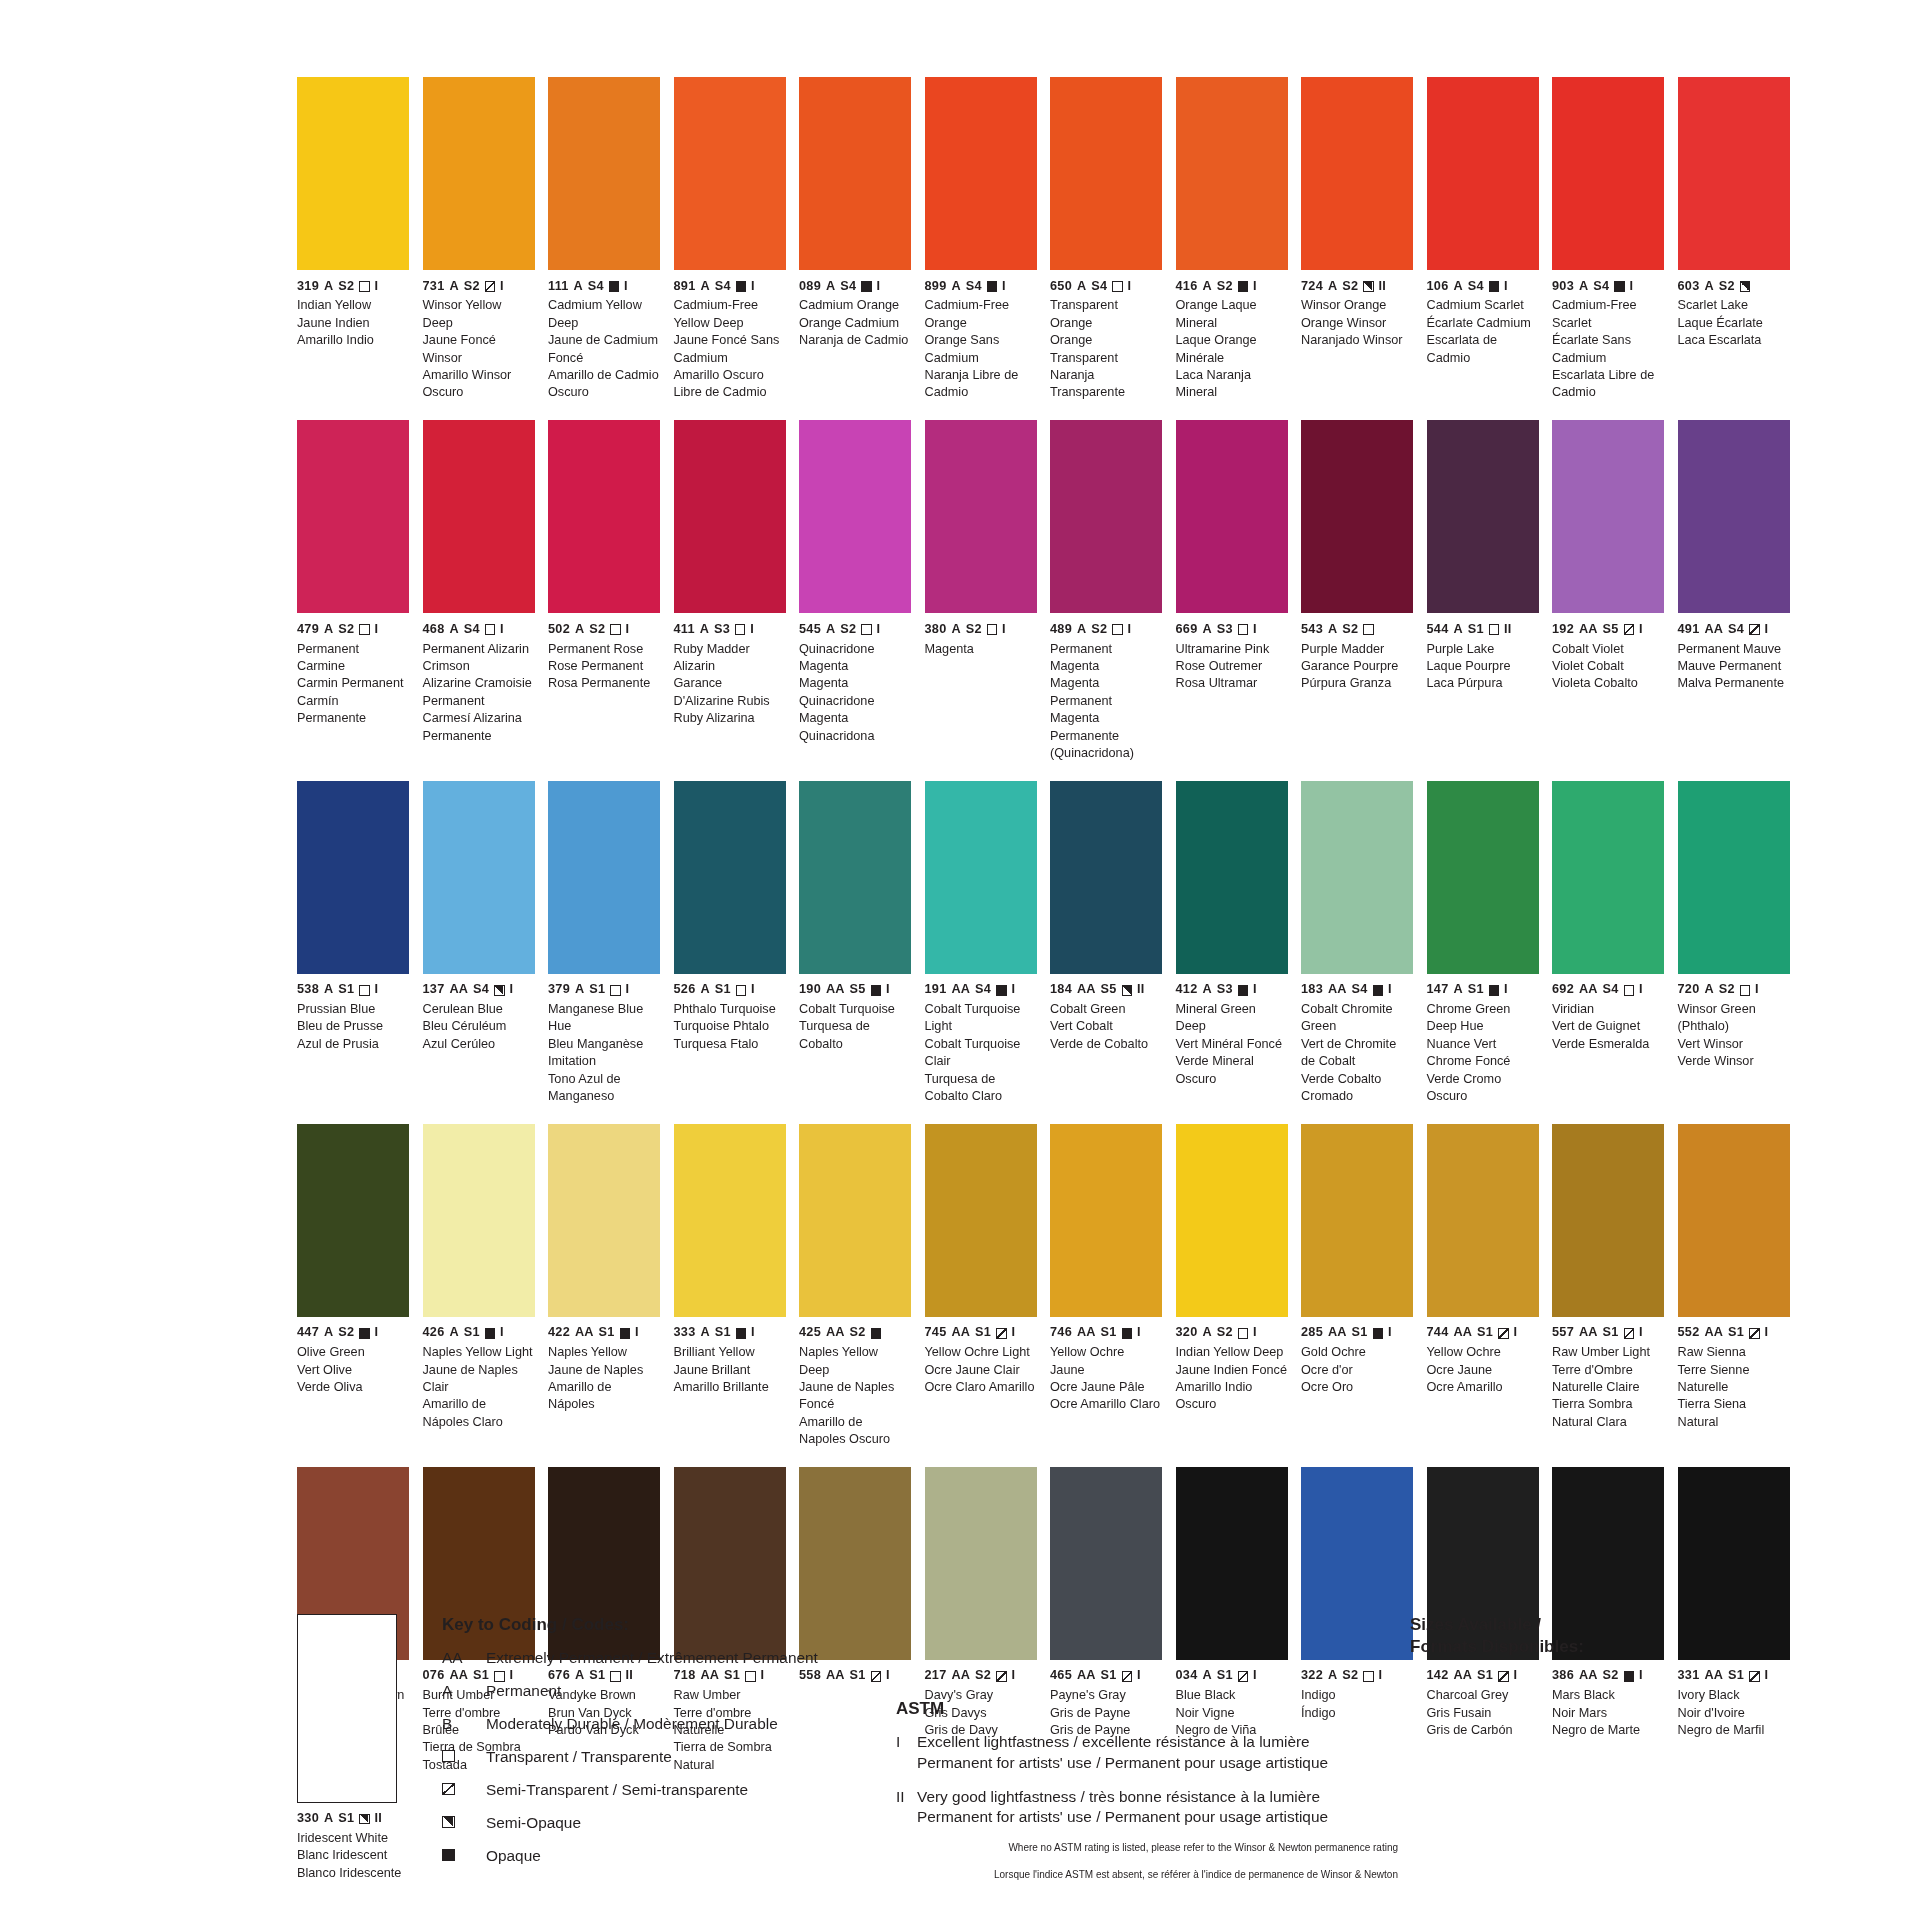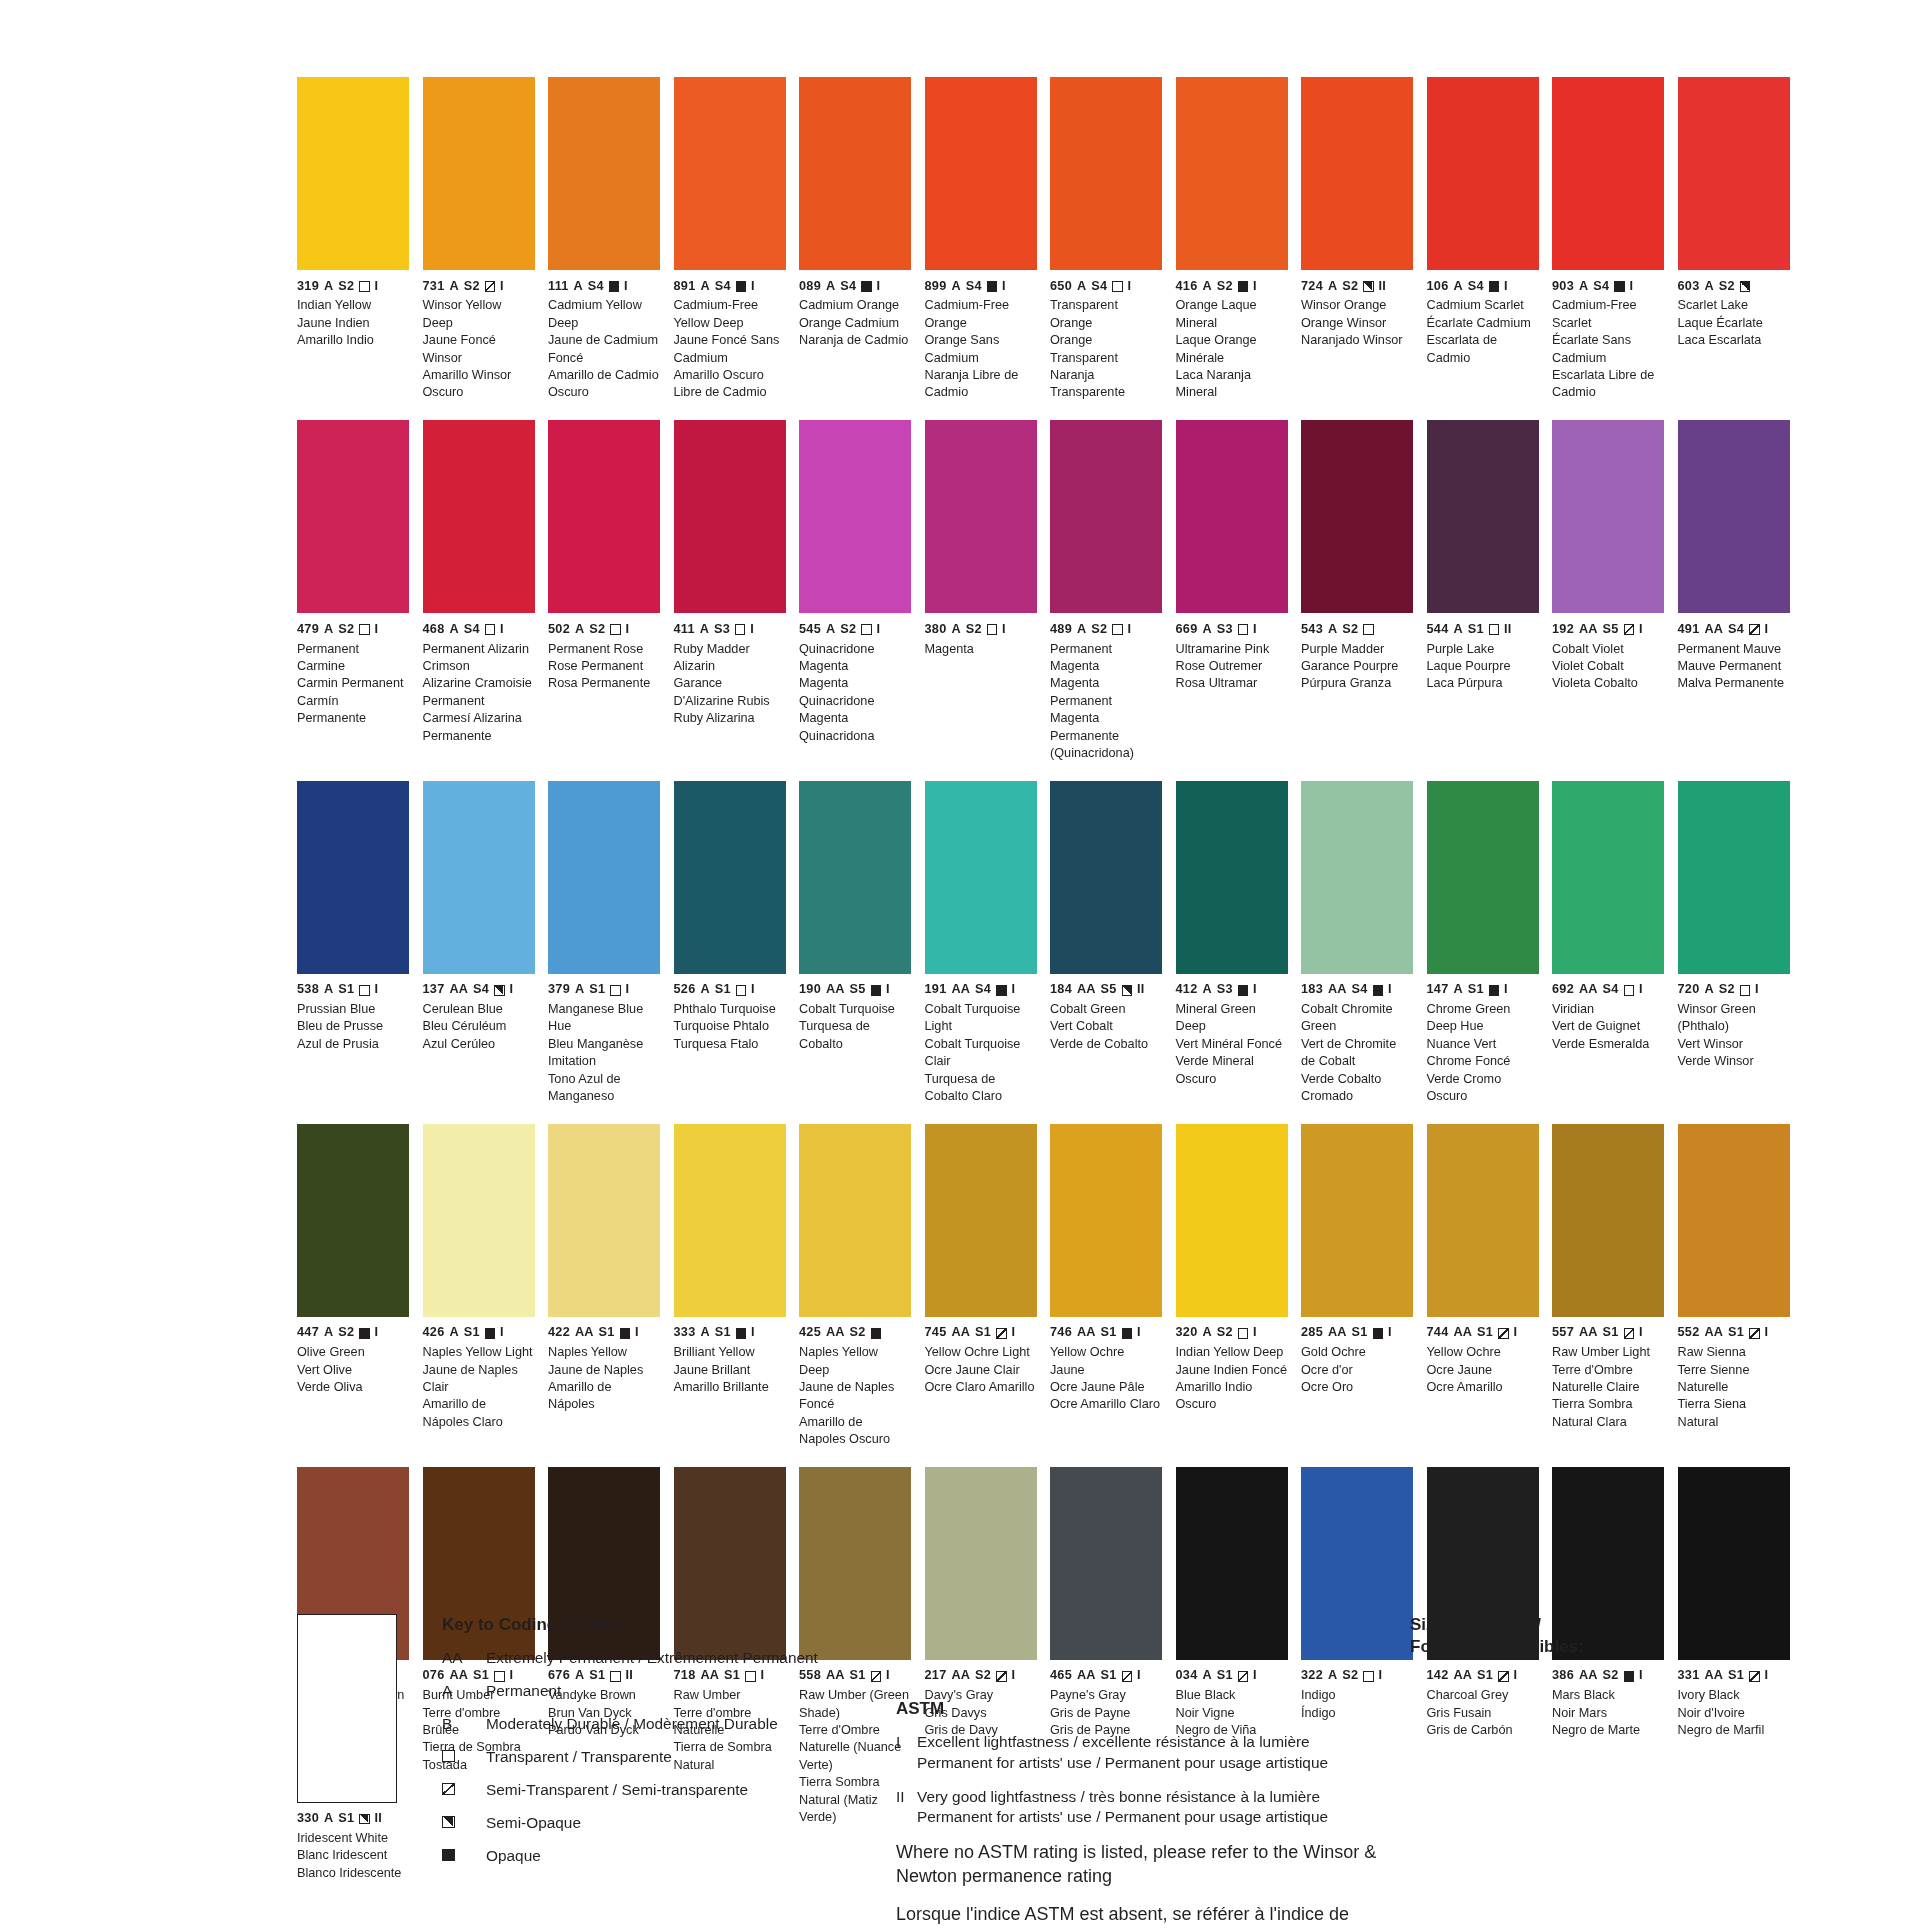--- a/index.html
+++ b/index.html
@@ -30,21 +30,21 @@
   .astm{position:absolute;left:896px;top:1698px;width:502px;}
   .sizes{position:absolute;left:1410px;top:1614px;width:319px;}
   .sec-title{font-size:17px;font-weight:700;line-height:1.28;margin-bottom:12.6px;}
   .keyrow{display:flex;align-items:flex-start;margin-bottom:13px;font-size:15.4px;line-height:1.3;}
   .keyrow .k{width:44px;flex:none;font-weight:400;}
   .keyrow .k .gl{width:12.6px;height:12.6px;vertical-align:0px;}
   .keyrow .v{flex:1;}
   .astmrow{display:flex;align-items:flex-start;margin-bottom:13.5px;font-size:15.4px;line-height:1.33;}
   .astmrow .k{width:21px;flex:none;}
   .astmrow .v{flex:1;}
-  .astmnote{font-size:18px;line-height:1.33;margin-bottom:13.5px;}
+  .astmnote{font-size:10px;line-height:1.33;margin-bottom:13.5px;text-align:right;}
   .sizeline{font-size:15.4px;line-height:1.42;}
   .sizegap{height:12.6px;}
 </style>
 </head>
 <body>
 
 <div class="sheet">
   <div class="grid" id="grid">
       <div class="rowblock">
         <div class="row">
@@ -839,25 +839,20 @@
             </div>
           </div>
           <div class="cell">
             <span class="swatch" style="background:#8A713B"></span>
             <div class="code">
               <span class="num">558</span>
               <span>AA</span>
               <span>S1</span>
               <span class="gl semitrans"></span>
               <span>I</span>
-            </div>
-            <div class="names">
-              <div>Raw Umber (Green Shade)</div>
-              <div>Terre d'Ombre Naturelle (Nuance Verte)</div>
-              <div>Tierra Sombra Natural (Matiz Verde)</div>
             </div>
           </div>
           <div class="cell">
             <span class="swatch" style="background:#ADB18B"></span>
             <div class="code">
               <span class="num">217</span>
               <span>AA</span>
               <span>S2</span>
               <span class="gl semitrans"></span>
               <span>I</span>

